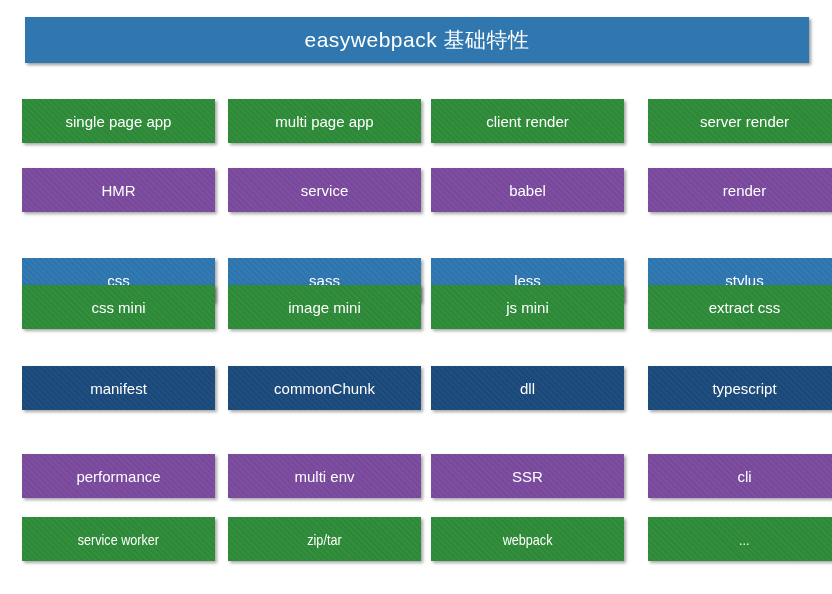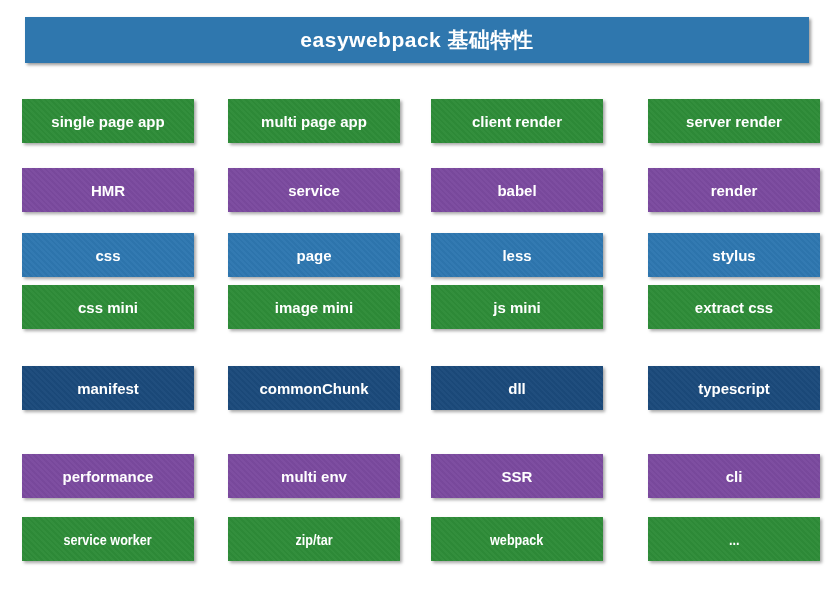--- a/index.html
+++ b/index.html
@@ -8,33 +8,33 @@
     background:var(--c-background,#fff);
     font-family:"Liberation Sans","DejaVu Sans",sans-serif;
   }
   .banner{
     position:absolute;left:25px;top:17px;width:784px;height:46px;
     background:var(--c-banner,#2f77ae);
     display:flex;align-items:center;justify-content:center;
     box-shadow:2px 2px 3px rgba(0,0,0,.40);
   }
   .banner .title{
-    color:var(--c-text,#fff);font-size:21px;font-weight:700;letter-spacing:.5px;
+    color:var(--c-text,#fff);font-size:21px;font-weight:400;letter-spacing:.5px;
   }
   .box{
-    position:absolute;width:172px;height:44px;
+    position:absolute;width:193px;height:44px;
     display:flex;align-items:center;justify-content:center;
-    color:var(--c-text,#fff);font-size:15px;font-weight:bold;
+    color:var(--c-text,#fff);font-size:15px;font-weight:normal;
     box-shadow:2px 2px 3px rgba(0,0,0,.35);
     
     background-image:repeating-linear-gradient(45deg, rgba(255,255,255,.025) 0 2px, rgba(0,0,0,.025) 2px 4px);
   }
   .green {background-color:var(--c-green,#2e8c38);}
   .purple{background-color:var(--c-purple,#7b4a9f);}
-  .blue  {background-color:var(--c-blue,#2e77b0);}
+  .blue  {background-color:var(--c-blue,#2e77b0);margin-top:25px;}
   .navy  {background-color:var(--c-navy,#1b4a7b);}
   .c0{left:22px}.c1{left:228px}.c2{left:431px}.c3{left:648px}
   .r0{top:99px}.r1{top:168px}.r2{top:233px}.r3{top:285px}
   .r4{top:366px}.r5{top:454px}.r6{top:517px}
   
   .r6 span{display:inline-block;transform:scaleX(.84);transform-origin:center;}
 </style>
 </head>
 <body>
 
@@ -66,21 +66,21 @@
       <span>babel</span>
     </div>
   <div class="box purple r1 c3">
       <span>render</span>
     </div>
 
   <div class="box blue r2 c0">
       <span>css</span>
     </div>
   <div class="box blue r2 c1">
-      <span>page</span>
+      <span>sass</span>
     </div>
   <div class="box blue r2 c2">
       <span>less</span>
     </div>
   <div class="box blue r2 c3">
       <span>stylus</span>
     </div>
 
   <div class="box green r3 c0">
       <span>css mini</span>

